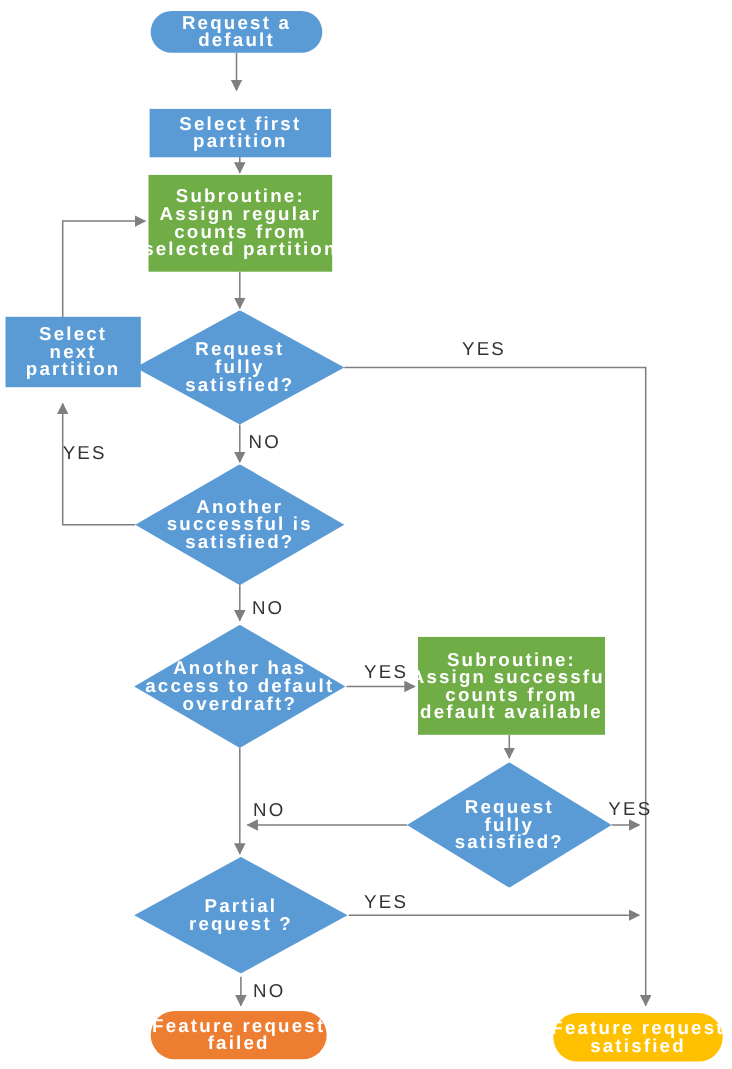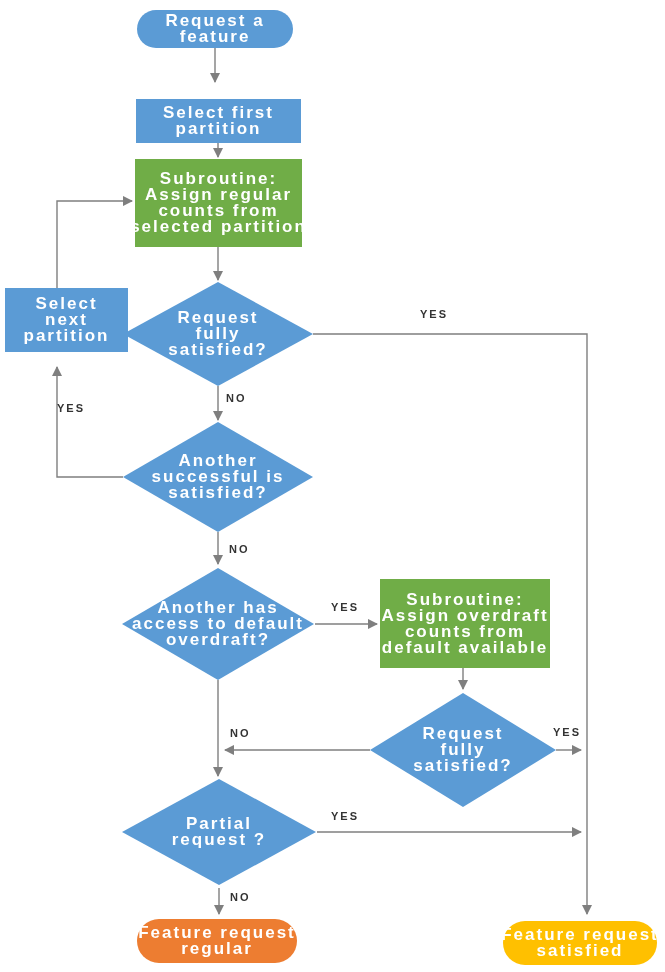--- a/index.html
+++ b/index.html
@@ -21,22 +21,22 @@
     line-height:16px; text-align:center; box-sizing:border-box;
   }
   .node span{display:block; white-space:nowrap;}
   .terminator{border-radius:22px;}
   .diamond{clip-path:polygon(50% 0,100% 50%,50% 100%,0 50%);}
   .fill-blue{background:var(--blue);}
   .fill-green{background:var(--green);}
   .fill-orange{background:var(--orange);}
   .fill-yellow{background:var(--yellow);}
   .edge-label{
-    position:absolute; font-size:11px; color:var(--label);
-    letter-spacing:2px; font-weight:700; white-space:nowrap;
+    position:absolute; font-size:17px; color:var(--label);
+    letter-spacing:2px; font-weight:400; white-space:nowrap;
   }
 </style>
 </head>
 <body>
 
 <div id="canvas">
 
   <svg id="connectors" viewBox="0 0 665 972" xmlns="http://www.w3.org/2000/svg">
     <defs>
       <marker id="arr" viewBox="0 0 10 10" refX="9" refY="5" markerWidth="7.5" markerHeight="7.5" orient="auto-start-reverse">
@@ -55,21 +55,21 @@
     <path class="edge" d="M463 668 L463 689" marker-end="url(#arr)"></path>
     <path class="edge" d="M370 750 L225 750" marker-end="url(#arr)"></path>
     <path class="edge" d="M218 680 L218 776" marker-end="url(#arr)"></path>
     <path class="edge" d="M556 750 L581 750" marker-end="url(#arr)"></path>
     <path class="edge" d="M317 832 L581 832" marker-end="url(#arr)"></path>
     <path class="edge" d="M219 888 L219 914" marker-end="url(#arr)"></path>
   </svg>
 
   <div class="node terminator fill-blue" style="left:137px;top:10px;width:156px;height:38px;">
     <span>Request a</span>
-    <span>feature</span>
+    <span>default</span>
   </div>
 
   <div class="node fill-blue" style="left:136px;top:99px;width:165px;height:44px;">
     <span>Select first</span>
     <span>partition</span>
   </div>
 
   <div class="node fill-green" style="left:135px;top:159px;width:167px;height:88px;">
     <span>Subroutine:</span>
     <span>Assign regular</span>
@@ -96,39 +96,39 @@
   </div>
 
   <div class="node diamond fill-blue" style="left:122px;top:568px;width:192px;height:112px;">
     <span>Another has</span>
     <span>access to default</span>
     <span>overdraft?</span>
   </div>
 
   <div class="node fill-green" style="left:380px;top:579px;width:170px;height:89px;">
     <span>Subroutine:</span>
-    <span>Assign overdraft</span>
+    <span>Assign successful</span>
     <span>counts from</span>
     <span>default available</span>
   </div>
 
   <div class="node diamond fill-blue" style="left:370px;top:693px;width:186px;height:114px;">
     <span>Request</span>
     <span>fully</span>
     <span>satisfied?</span>
   </div>
 
   <div class="node diamond fill-blue" style="left:122px;top:779px;width:194px;height:106px;">
     <span>Partial</span>
     <span>request ?</span>
   </div>
 
   <div class="node terminator fill-orange" style="left:137px;top:919px;width:160px;height:44px;">
     <span>Feature request</span>
-    <span>regular</span>
+    <span>failed</span>
   </div>
 
   <div class="node terminator fill-yellow" style="left:503px;top:921px;width:154px;height:44px;">
     <span>Feature request</span>
     <span>satisfied</span>
   </div>
 
   <div class="edge-label" style="left:420px;top:308px;">YES</div>
   <div class="edge-label" style="left:226px;top:392px;">NO</div>
   <div class="edge-label" style="left:57px;top:402px;">YES</div>

